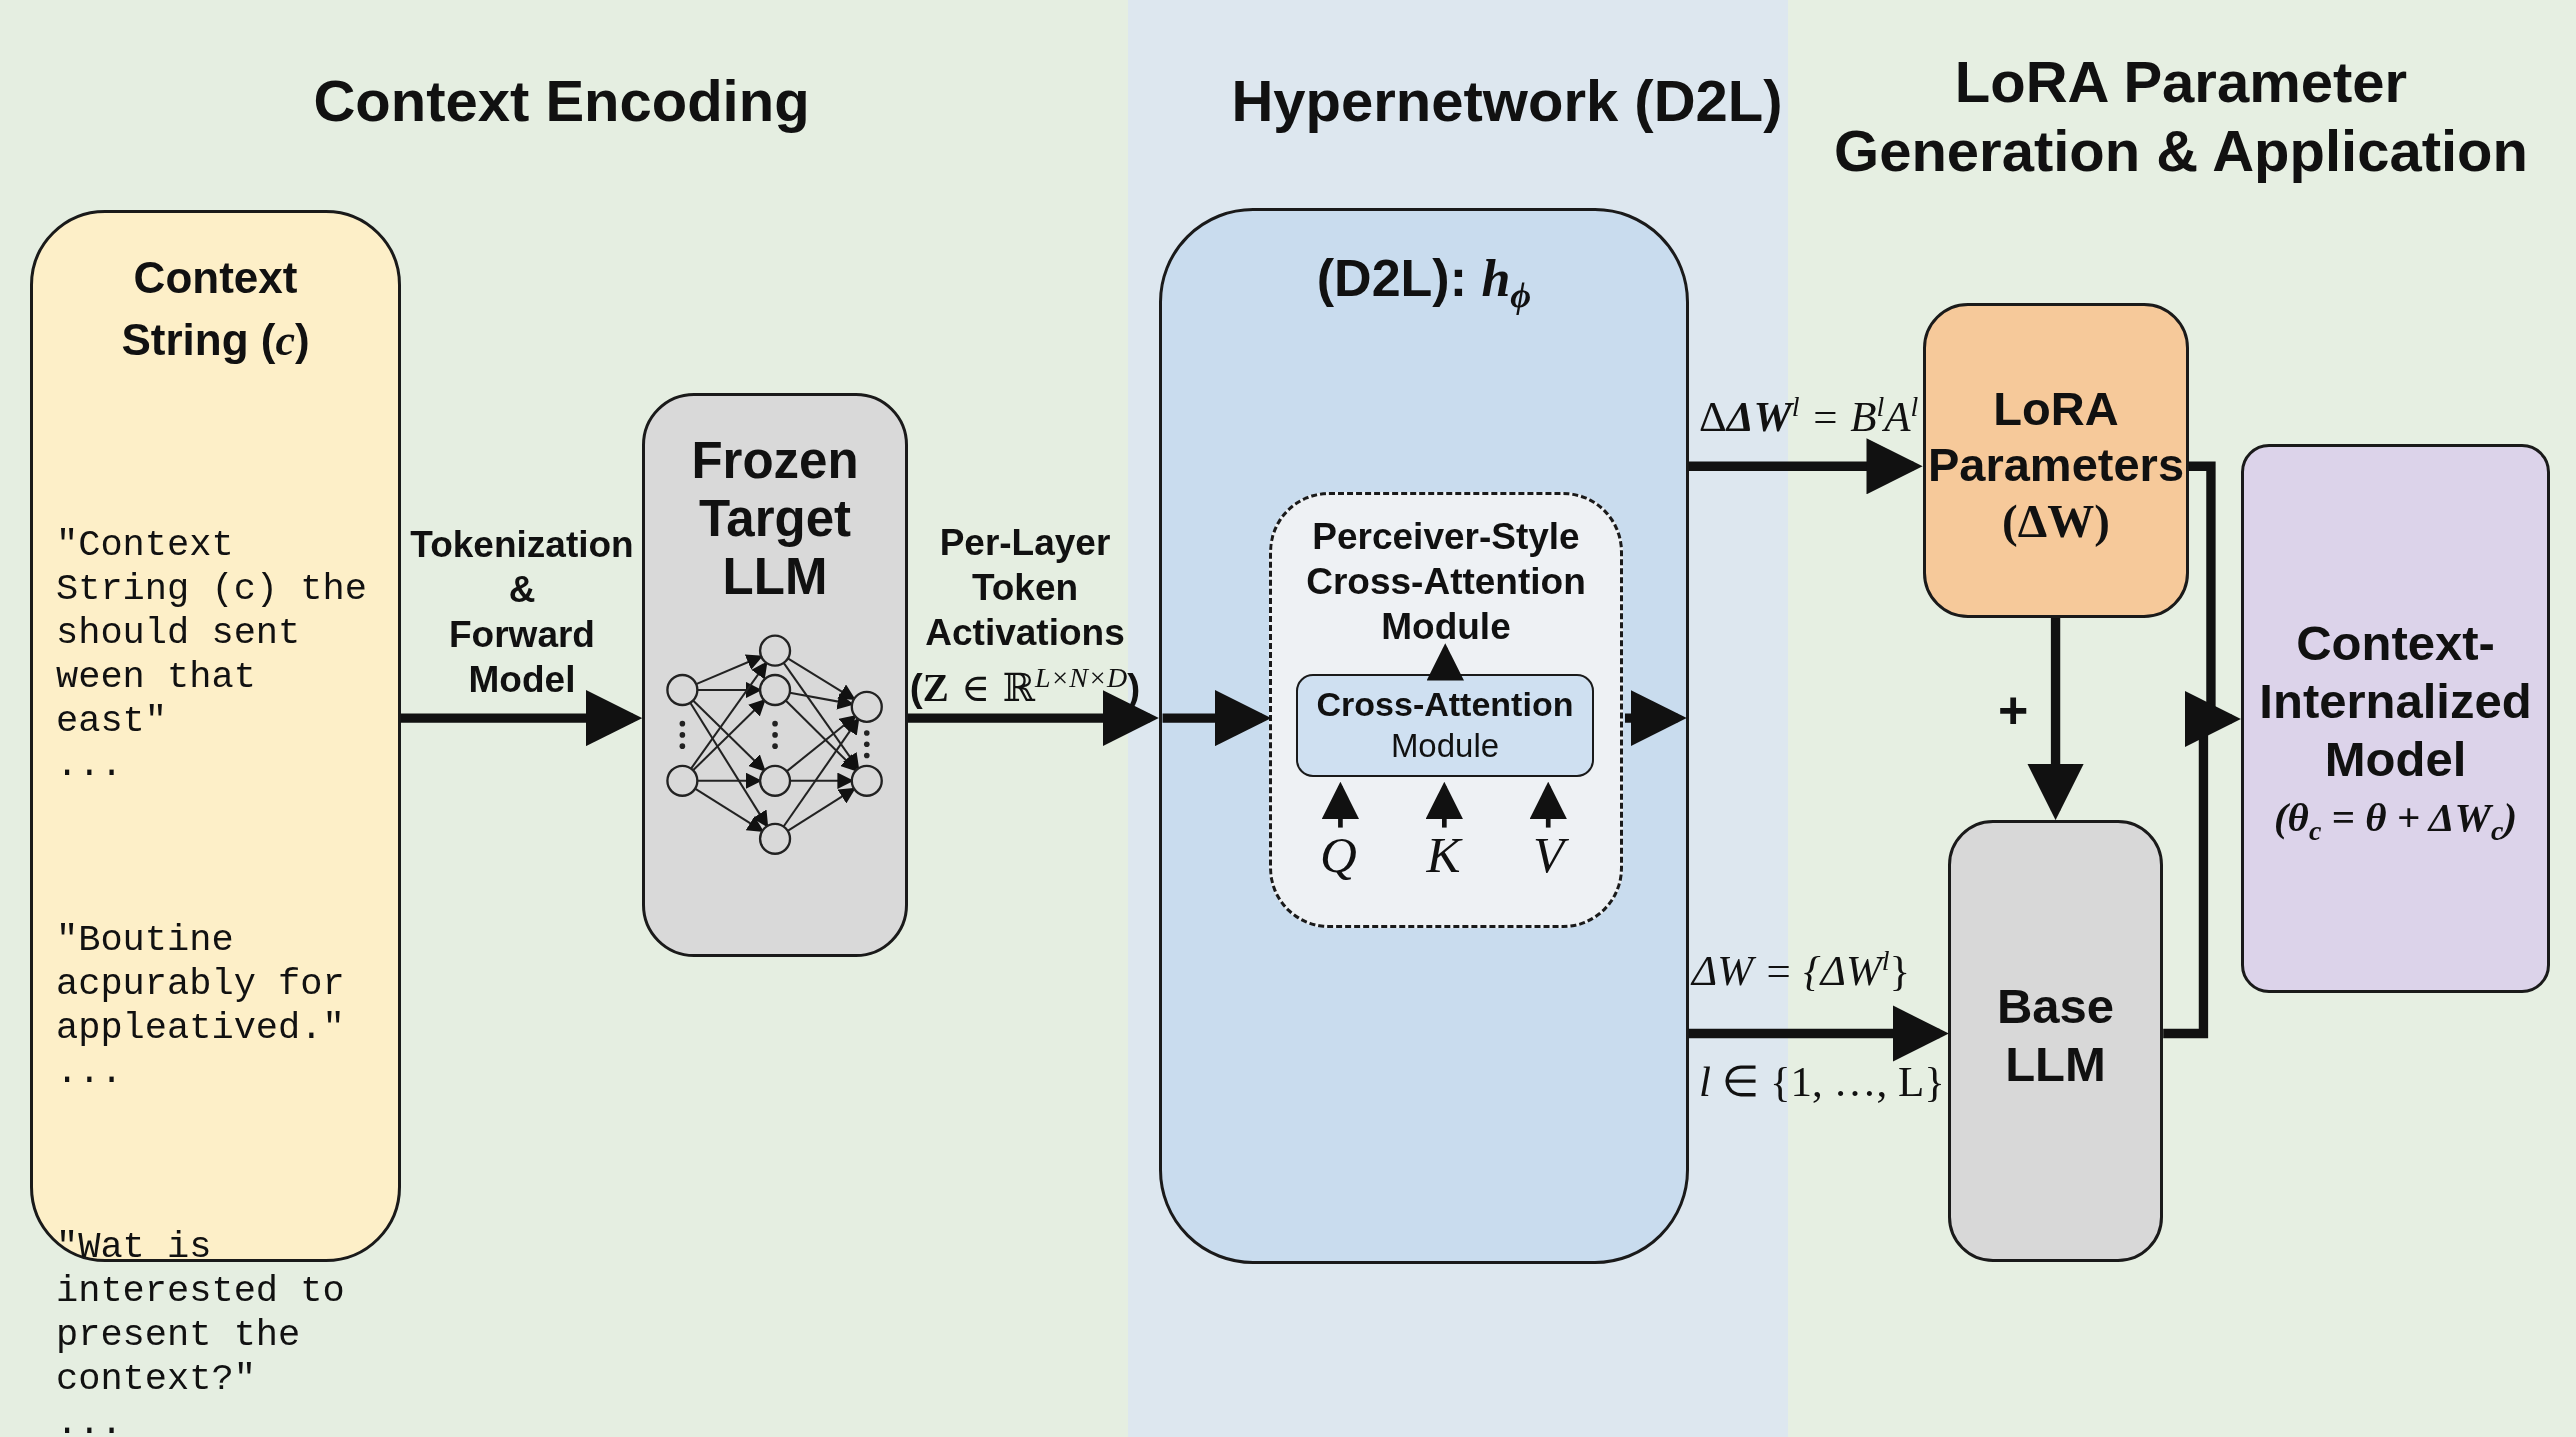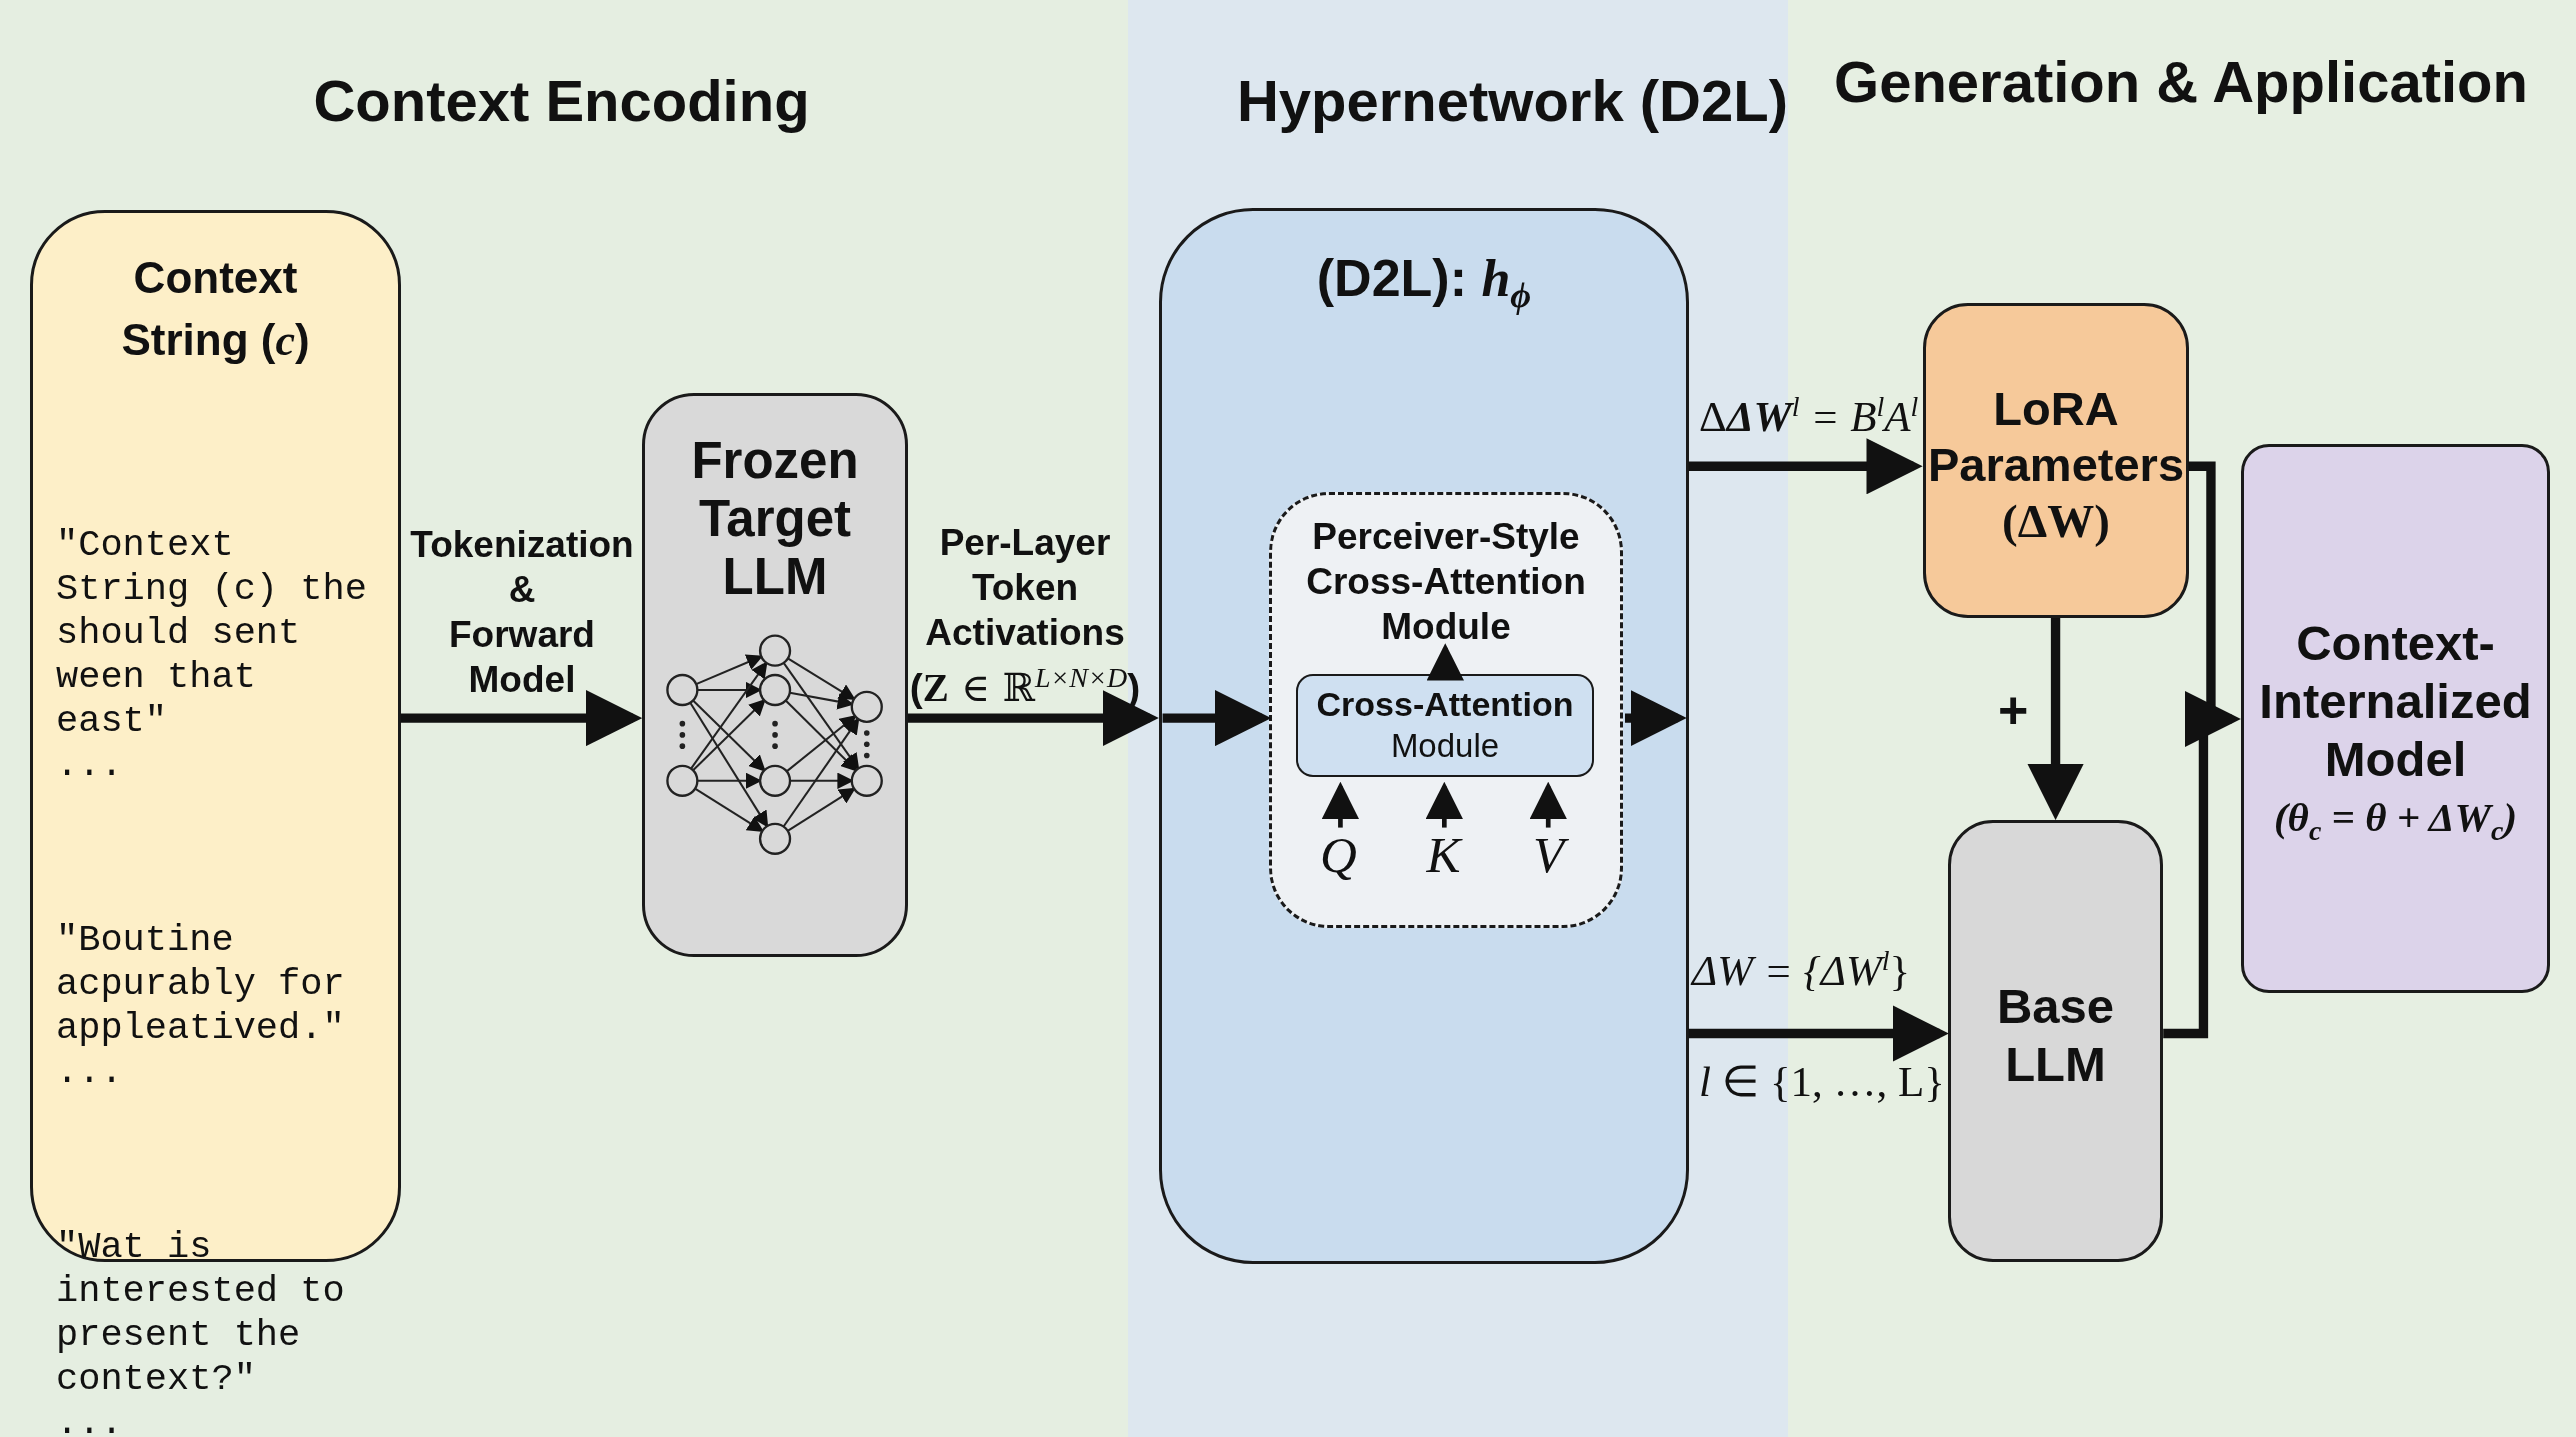--- a/index.html
+++ b/index.html
@@ -20,22 +20,23 @@
   .ctx-text { position:absolute; left:56px; top:435px; font-size:37px; line-height:44px; white-space:pre; }
 </style>
 </head>
 <body>
 
 <div class="band band-left"></div>
 <div class="band band-mid"></div>
 <div class="band band-right"></div>
 
 <div class="section-title" style="left:243px; top:66px; width:637px;">Context Encoding</div>
-<div class="section-title" style="left:1128px; top:66px; width:660px;text-align:right;">Hypernetwork (D2L)</div>
+<div class="section-title" style="left:1177px; top:66px; width:660px;">Hypernetwork (D2L)</div>
 <div class="section-title" style="left:1788px; top:47px; width:786px;">
+  <div>LoRA Parameter</div>
   <div>Generation &amp; Application</div>
 </div>
 
 <div class="box" style="left:30px; top:210px; width:371px; height:1052px; border-radius:75px; background:#fdefc8;">
   <div class="box-title" style="position:absolute; left:0; right:0; top:34px; font-size:44px; line-height:62px;">
     <div>Context</div>
     <div><span>String (</span><span class="mathb">c</span><span>)</span></div>
   </div>
 </div>
 <div class="ctx-text mono">

